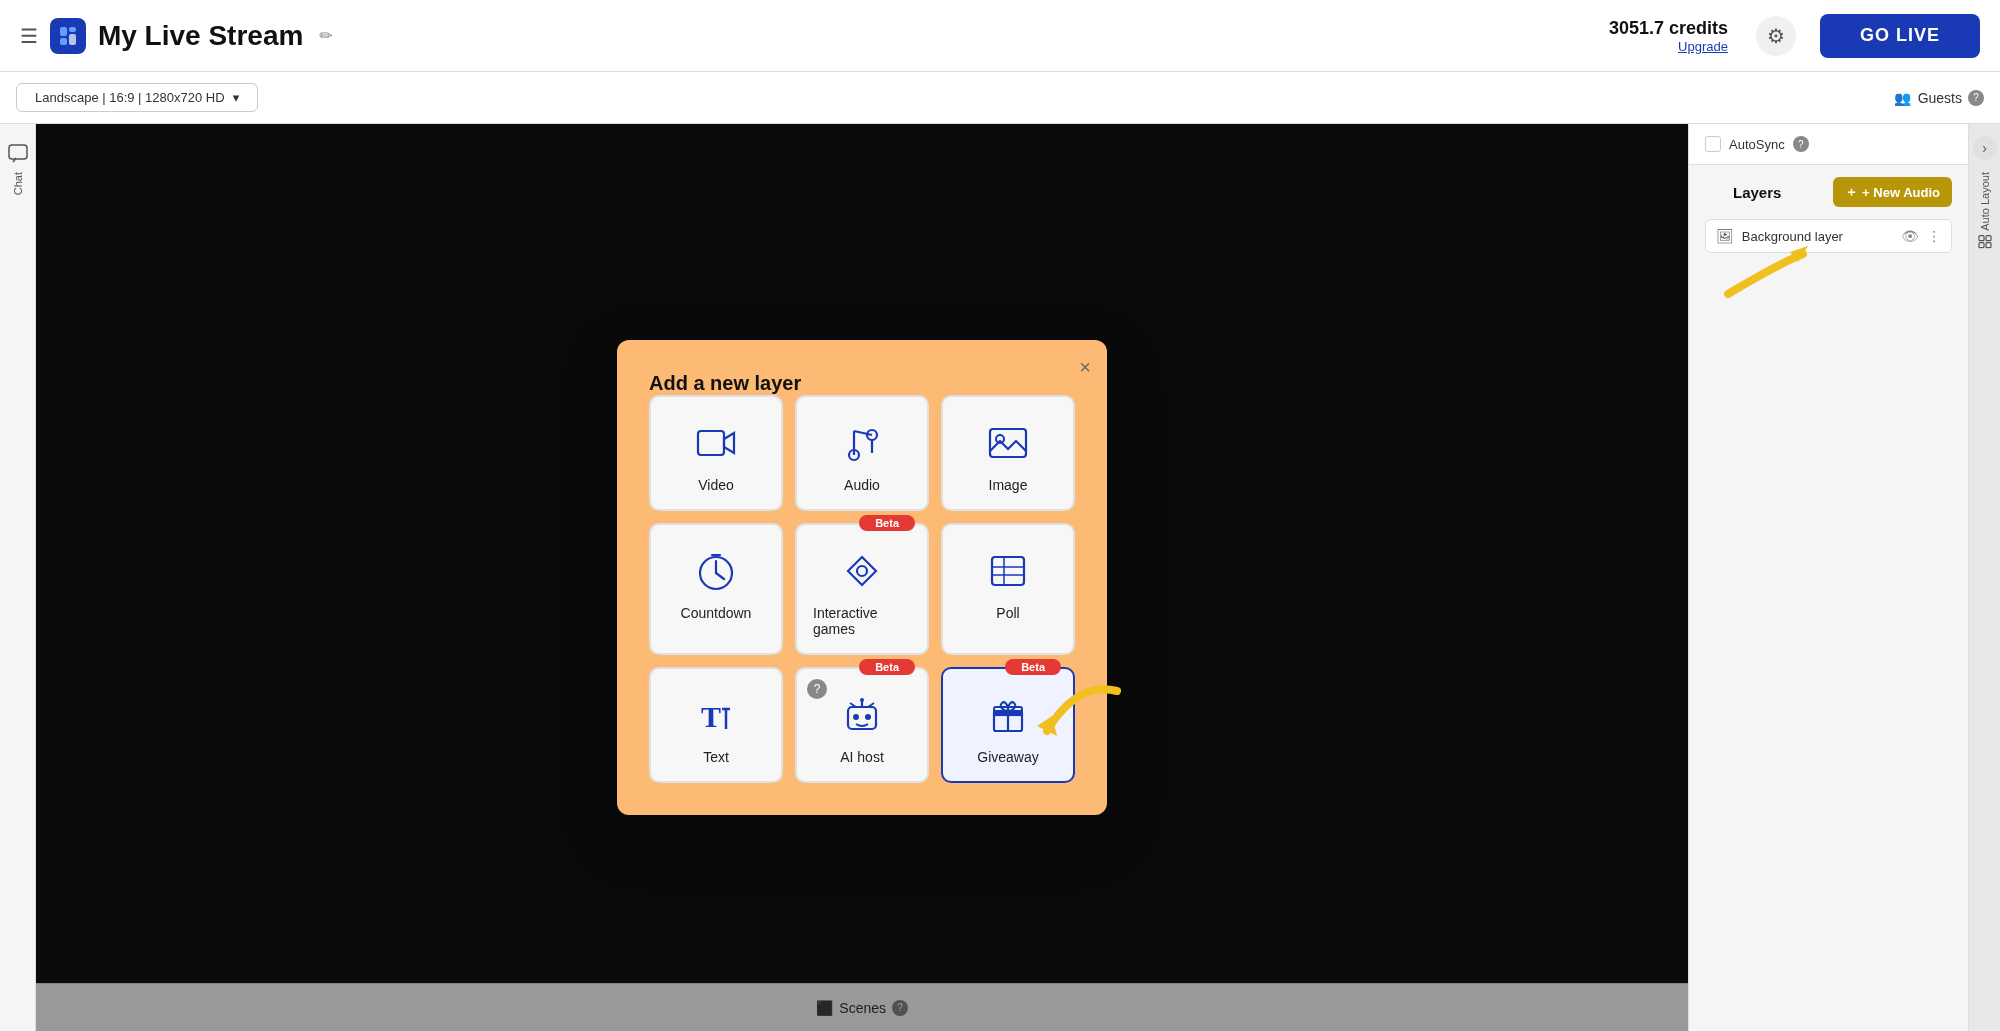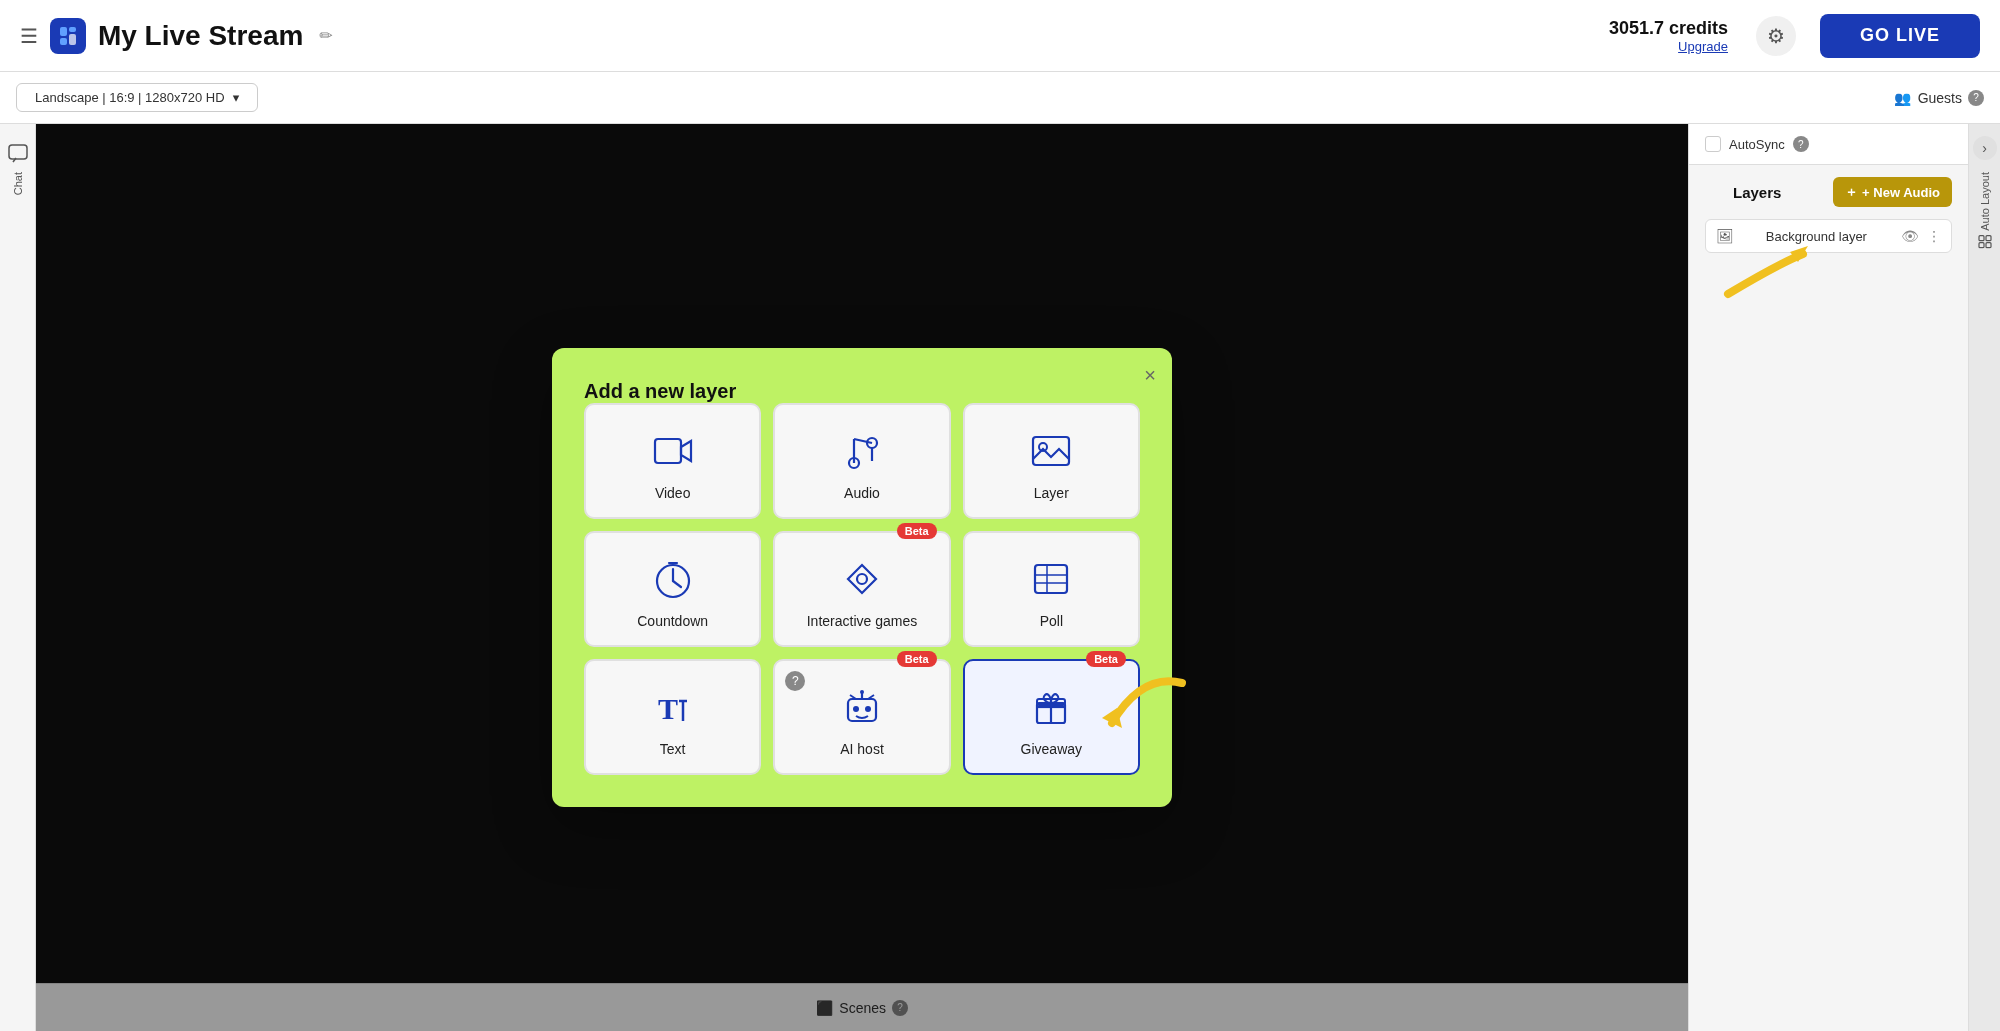--- a/index.html
+++ b/index.html
@@ -38,40 +38,40 @@
     .scenes-bar { height: 48px; background: #fff; border-top: 1px solid #ddd; display: flex; align-items: center; justify-content: center; gap: 6px; font-size: 14px; color: #333; cursor: pointer; }
     .right-panel-header { display: flex; align-items: center; padding: 12px 16px; background: #fff; border-bottom: 1px solid #ddd; gap: 8px; }
     .autosync-checkbox { width: 16px; height: 16px; border: 1px solid #ccc; border-radius: 3px; }
     .autosync-label { font-size: 13px; color: #333; }
     .layers-section { padding: 12px 16px; }
     .layers-header { display: flex; align-items: center; justify-content: space-between; margin-bottom: 12px; }
     .layers-title { font-size: 15px; font-weight: 600; color: #111; margin-left: 28px; }
     .new-layer-btn { background: #b8960a; color: #fff; border: none; border-radius: 6px; padding: 6px 12px; font-size: 13px; font-weight: 600; cursor: pointer; display: flex; align-items: center; gap: 4px; position: relative; }
     .layer-item { display: flex; align-items: center; background: #fff; border-radius: 6px; padding: 8px 10px; gap: 8px; border: 1px solid #ddd; }
     .layer-icon { font-size: 14px; color: #555; }
-    .layer-name { font-size: 13px; color: #333; flex: 1; margin-left: 24px; }
+    .layer-name { font-size: 13px; color: #333; flex: 1; }
     .layer-eye { font-size: 14px; color: #888; cursor: pointer; }
     .layer-more { font-size: 14px; color: #888; cursor: pointer; }
 
     
     .auto-layout-sidebar { width: 32px; background: #e8e8e8; border-left: 1px solid #ddd; display: flex; flex-direction: column; align-items: center; padding: 12px 0; gap: 12px; }
     .auto-layout-btn { writing-mode: vertical-rl; transform: rotate(180deg); font-size: 11px; color: #555; cursor: pointer; display: flex; align-items: center; gap: 4px; }
 
     
     .modal-overlay { position: absolute; top: 0; left: 0; right: 0; bottom: 0; background: rgba(0,0,0,0.4); display: flex; align-items: center; justify-content: center; z-index: 100; }
-    .modal { background: #bef264; border-radius: 12px; padding: 32px; width: 620px; position: relative; box-shadow: 0 20px 60px rgba(0,0,0,0.3); }
+    .modal { background: #fdba74; border-radius: 12px; padding: 32px; width: 490px; position: relative; box-shadow: 0 20px 60px rgba(0,0,0,0.3); }
     .modal-title { font-size: 20px; font-weight: 600; color: #111; margin-bottom: 28px; }
     .modal-close { position: absolute; top: 16px; right: 16px; font-size: 20px; color: #666; cursor: pointer; background: none; border: none; }
 
     
     .layer-grid { display: grid; grid-template-columns: 1fr 1fr 1fr; gap: 12px; }
     .layer-card { background: #f7f7f7; border: 2px solid #e0e0e0; border-radius: 10px; padding: 24px 16px 16px; display: flex; flex-direction: column; align-items: center; gap: 12px; cursor: pointer; position: relative; transition: border-color 0.2s; }
     .layer-card.selected { border: 2px solid #1a3ab5; background: #f0f3ff; }
     .layer-card-label { font-size: 14px; font-weight: 500; color: #222; }
-    .beta-badge { position: absolute; top: -10px; right: 12px; background: #e53935; color: #fff; font-size: 11px; font-weight: 700; padding: 2px 8px; border-radius: 10px; }
+    .beta-badge { position: absolute; top: -10px; right: 12px; background: #e53935; color: #fff; font-size: 11px; font-weight: 700; padding: 2px 16px; border-radius: 10px; }
     .help-circle { position: absolute; top: 10px; left: 10px; width: 20px; height: 20px; background: #888; border-radius: 50%; color: #fff; font-size: 12px; display: flex; align-items: center; justify-content: center; cursor: pointer; }
 
     
     .icon-svg { width: 44px; height: 44px; }
   </style>
 </head>
 <body>
 
 <div class="topbar">
   <span class="topbar-menu-icon">☰</span>
@@ -150,21 +150,21 @@
             </svg>
             <span class="layer-card-label">Audio</span>
           </div>
 
           <div class="layer-card">
             <svg class="icon-svg" viewBox="0 0 44 44" fill="none">
               <rect x="4" y="8" width="36" height="28" rx="3" stroke="#1a3ab5" stroke-width="2.2" fill="none"></rect>
               <circle cx="14" cy="18" r="4" stroke="#1a3ab5" stroke-width="2" fill="none"></circle>
               <path d="M4 30 L14 20 L22 28 L30 20 L40 30" stroke="#1a3ab5" stroke-width="2.2" fill="none"></path>
             </svg>
-            <span class="layer-card-label">Layer</span>
+            <span class="layer-card-label">Image</span>
           </div>
 
           <div class="layer-card">
             <svg class="icon-svg" viewBox="0 0 44 44" fill="none">
               <circle cx="22" cy="24" r="16" stroke="#1a3ab5" stroke-width="2.2" fill="none"></circle>
               <path d="M22 24 L22 12" stroke="#1a3ab5" stroke-width="2.2" stroke-linecap="round"></path>
               <path d="M22 24 L30 30" stroke="#1a3ab5" stroke-width="2.2" stroke-linecap="round"></path>
               <path d="M18 6 L26 6" stroke="#1a3ab5" stroke-width="2.2" stroke-linecap="round"></path>
             </svg>
             <span class="layer-card-label">Countdown</span>

